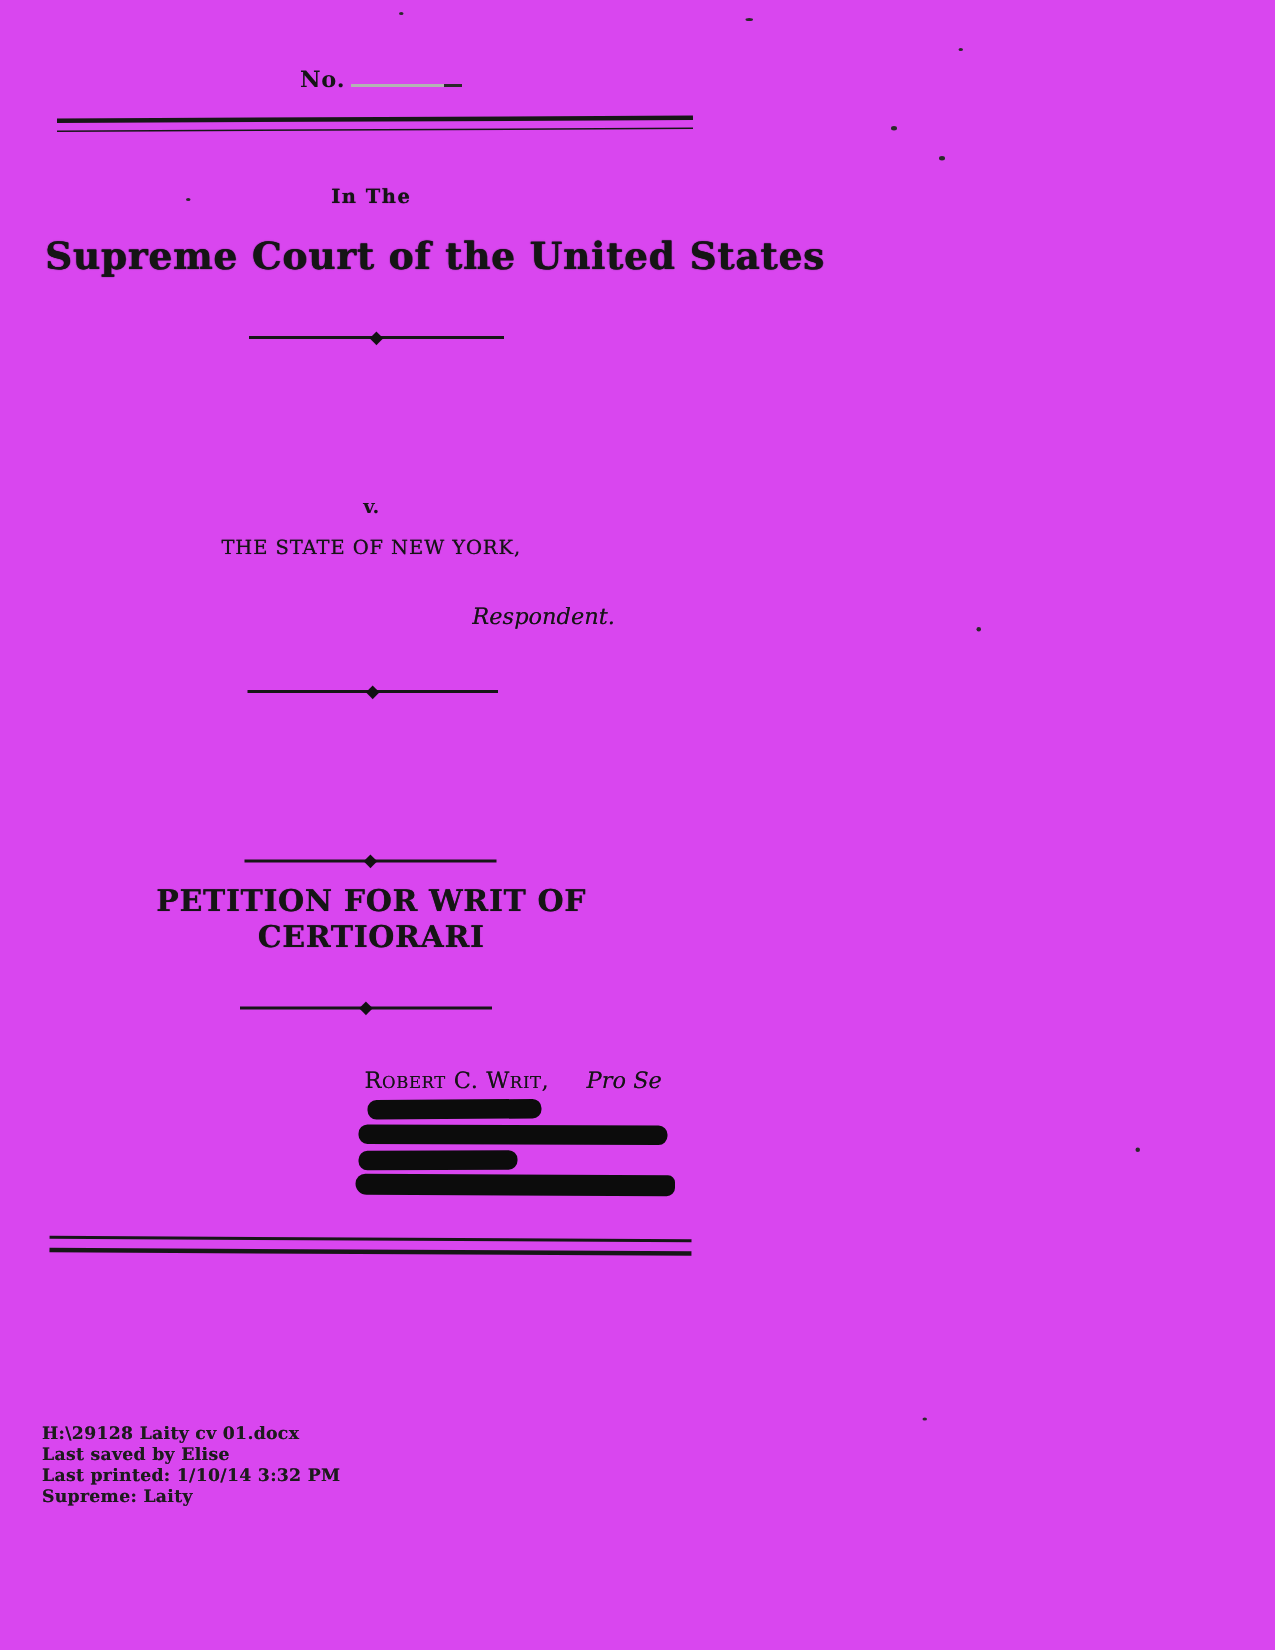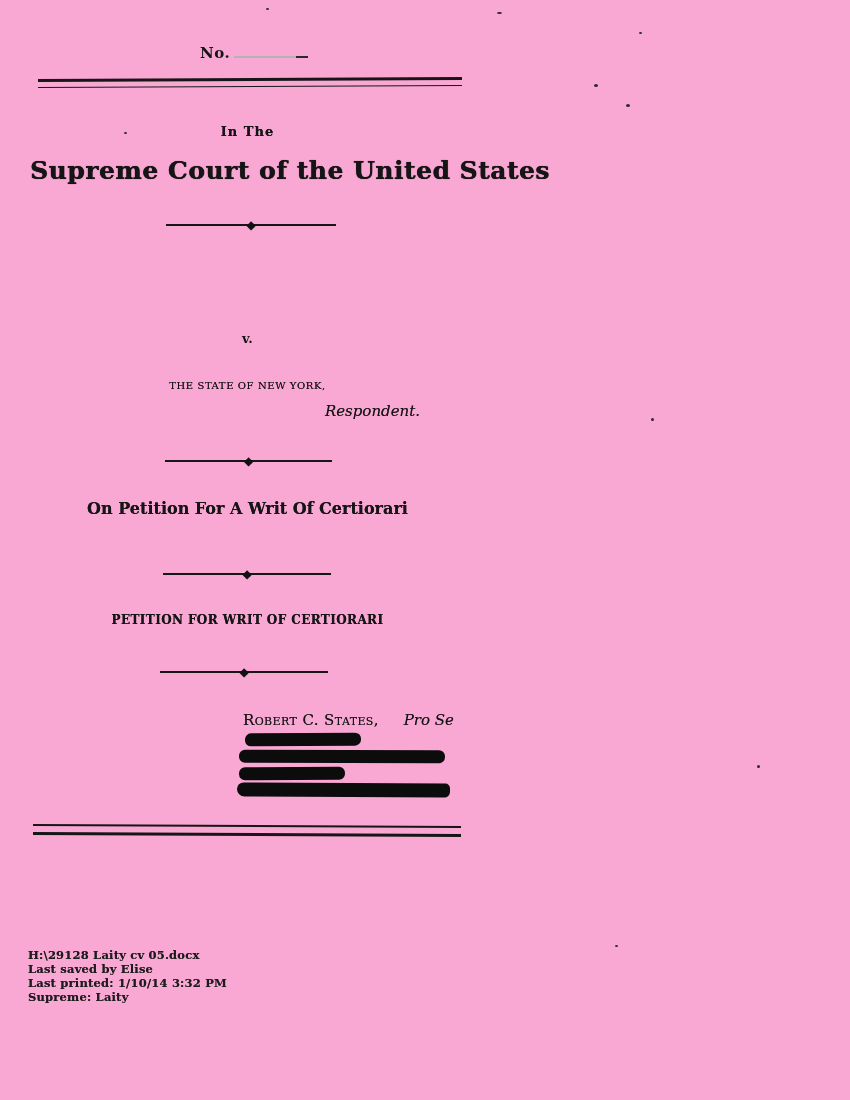--- a/index.html
+++ b/index.html
@@ -4,21 +4,21 @@
 <style>
   html, body {
     margin: 0;
     padding: 0;
     background: #e8e8e6;
   }
   .sheet {
     position: relative;
     width: 850px;
     height: 1100px;
-    background: #f9a8d4;
+    background: #d946ef;
     overflow: hidden;
     font-family: "DejaVu Serif", "Liberation Serif", serif;
     color: #151515;
   }
   .abs { position: absolute; }
 
   
   .col { left: 30px; width: 435px; text-align: center; }
 
   .case-no {
@@ -86,32 +86,32 @@
   .div4 { left: 160px; top: 671px; width: 168px; }
 
   .party-petitioner { top: 262px; font-size: 15px; letter-spacing: 0.6px; text-shadow: 0 0 0.5px rgba(0,0,0,0.7); }
   .designation {
     font-style: italic; font-size: 15px;
     text-align: right;
     text-shadow: 0 0 0.4px rgba(0,0,0,0.6);
   }
   .petitioner-desig { left: 30px; top: 302px; width: 402px; }
   .versus { top: 331px; font-size: 13px; font-weight: bold; }
-  .party-respondent { top: 380px; font-size: 10px; letter-spacing: 0.6px; text-shadow: 0 0 0.5px rgba(0,0,0,0.7); }
-  .respondent-desig { left: 24px; top: 402px; width: 396px; }
+  .party-respondent { top: 358px; font-size: 13px; letter-spacing: 0.6px; text-shadow: 0 0 0.5px rgba(0,0,0,0.7); }
+  .respondent-desig { left: 14px; top: 402px; width: 396px; }
 
   .proceeding {
     top: 500px;
     font-size: 16px; font-weight: bold;
     line-height: 17px;
     text-shadow: 0 0 0.5px rgba(0,0,0,0.75);
   }
   .doc-title {
-    top: 613px;
-    font-size: 12px; font-weight: bold;
+    top: 588px;
+    font-size: 20px; font-weight: bold;
     letter-spacing: 0.4px;
     text-shadow: 0 0 0.5px rgba(0,0,0,0.75);
   }
 
   .signature {
     left: 243px; top: 711px;
     font-size: 15px;
     white-space: nowrap;
     text-shadow: 0 0 0.4px rgba(0,0,0,0.6);
   }
@@ -158,47 +158,46 @@
 
   <div class="abs col versus">v.</div>
   <div class="abs col party-respondent">THE STATE OF NEW YORK,</div>
   <div class="abs designation respondent-desig">Respondent.</div>
 
   <div class="abs divider div2">
     <span class="diamond">◆</span>
   </div>
 
   <div class="abs col proceeding">
-    <div>On Petition For A Writ Of Certiorari</div>
   </div>
 
   <div class="abs divider div3">
     <span class="diamond">◆</span>
   </div>
 
   <div class="abs col doc-title">PETITION FOR WRIT OF CERTIORARI</div>
 
   <div class="abs divider div4">
     <span class="diamond">◆</span>
   </div>
 
   <div class="abs signature">
-    <span class="sig-name">Robert C. States,</span>
+    <span class="sig-name">Robert C. Writ,</span>
     <span class="sig-role">Pro Se</span>
   </div>
 
   <div class="abs redact r1"></div>
   <div class="abs redact r2"></div>
   <div class="abs redact r3"></div>
   <div class="abs redact r4"></div>
 
   <div class="abs rule-double-bottom"></div>
 
   <div class="abs meta-footer">
-    <div>H:\29128 Laity cv 05.docx</div>
+    <div>H:\29128 Laity cv 01.docx</div>
     <div>Last saved by Elise</div>
     <div>Last printed: 1/10/14 3:32 PM</div>
     <div>Supreme: Laity</div>
   </div>
 
   <div class="speck" style="left:266px; top:8px; width:3px; height:2px;"></div>
   <div class="speck" style="left:497px; top:12px; width:5px; height:2px;"></div>
   <div class="speck" style="left:639px; top:32px; width:3px; height:2px;"></div>
   <div class="speck" style="left:594px; top:84px; width:4px; height:3px;"></div>
   <div class="speck" style="left:626px; top:104px; width:4px; height:3px;"></div>

